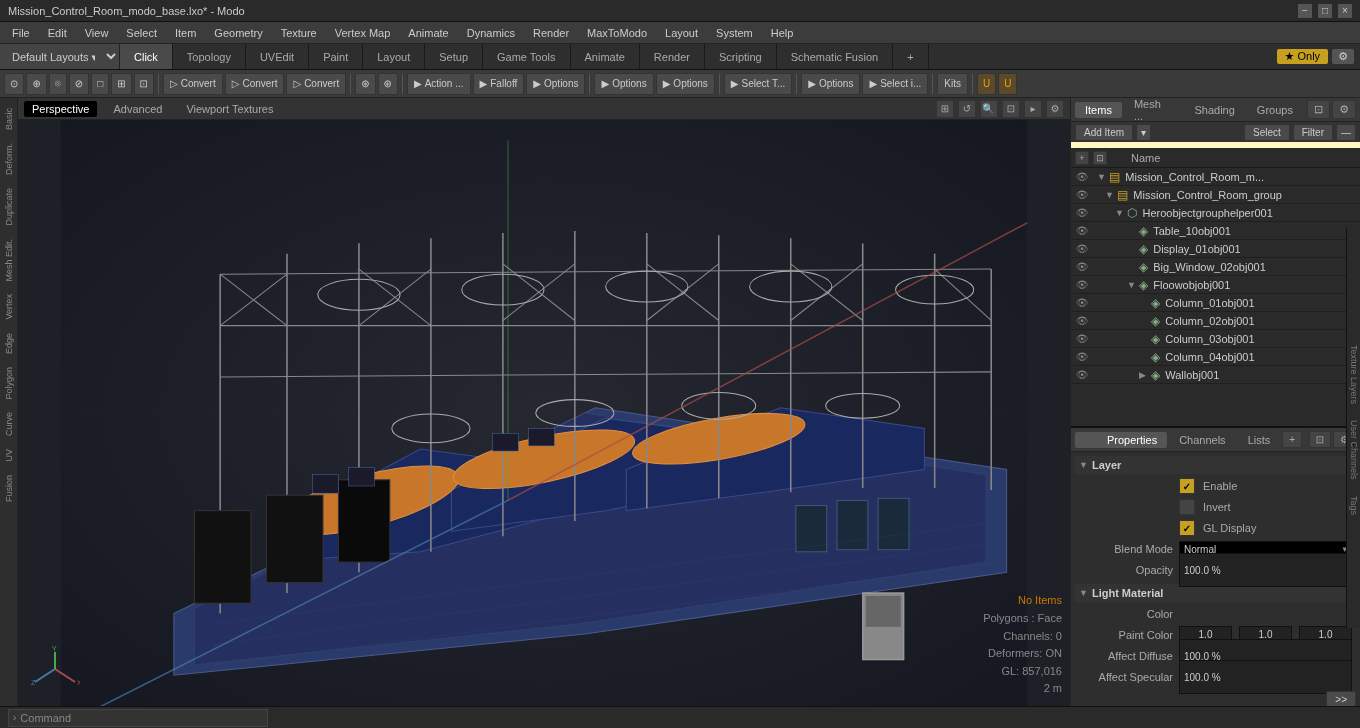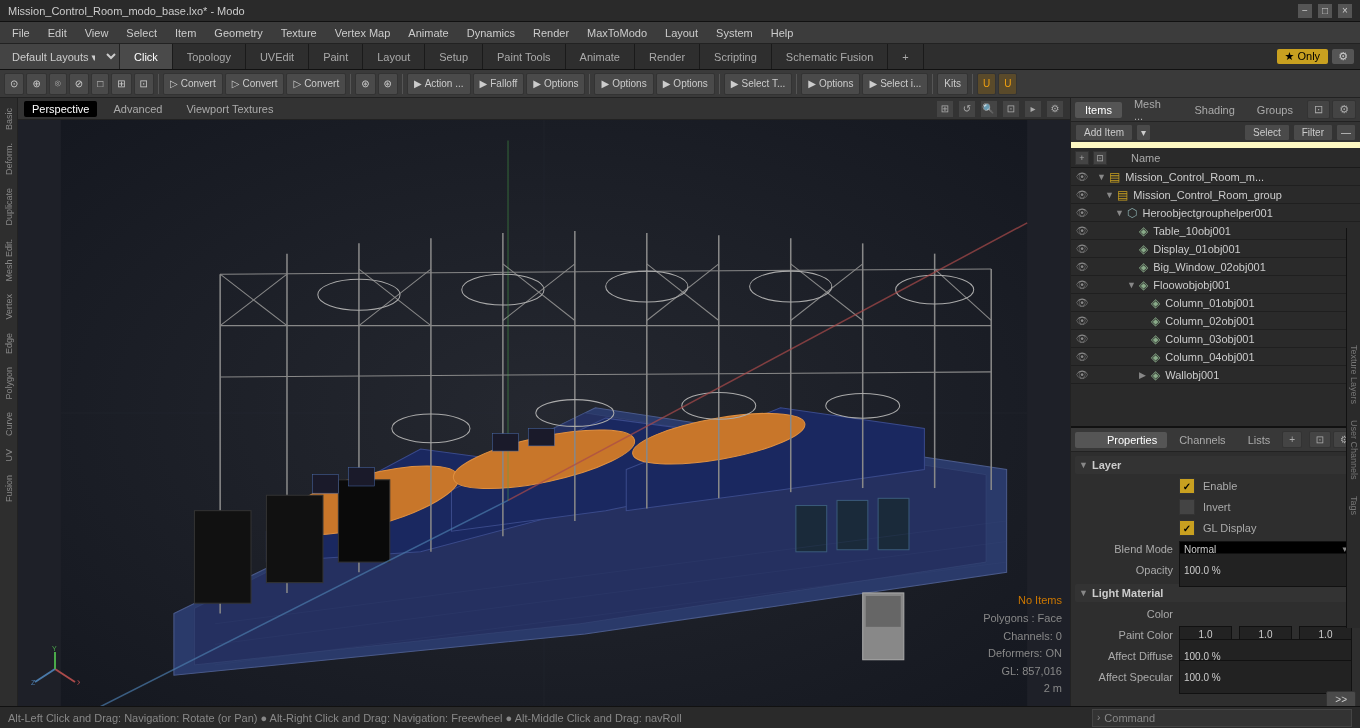--- a/index.html
+++ b/index.html
@@ -504,21 +504,21 @@
   <select class="layout-select">
     <option>Default Layouts ▾</option>
   </select>
   <div class="tab-group">
     <div class="tab active">Click</div>
     <div class="tab">Topology</div>
     <div class="tab">UVEdit</div>
     <div class="tab">Paint</div>
     <div class="tab">Layout</div>
     <div class="tab">Setup</div>
-    <div class="tab">Paint Tools</div>
+    <div class="tab">Game Tools</div>
     <div class="tab">Animate</div>
     <div class="tab">Render</div>
     <div class="tab">Scripting</div>
     <div class="tab">Schematic Fusion</div>
     <div class="tab">+</div>
   </div>
   <div class="tab-right">
     <button class="only-btn">★ Only</button>
     <button class="gear-btn">⚙</button>
   </div>
@@ -954,18 +954,17 @@
     <div id="right-side-tabs" style="position:absolute; right:0; top:130px; height:400px; width:14px; background:#2a2a2a; border-left:1px solid #111; display:flex; flex-direction:column; align-items:center; justify-content:center; gap:8px;">
       <div class="right-side-label">Texture Layers</div>
       <div class="right-side-label">User Channels</div>
       <div class="right-side-label">Tags</div>
     </div>
   </div>
 
 </div>
 
 <div id="statusbar">
-  <span class="status-msg">Alt-Left Click and Drag: Navigation: Rotate (or Pan)  ● Alt-Right Click and Drag: Navigation: Freewheel  ●  Alt-Middle Click and Drag: navRoll</span>
   <div class="command-area">
     <span class="cmd-arrow">›</span>
     <span>Command</span>
   </div>
 </div>
 
 </body></html>

